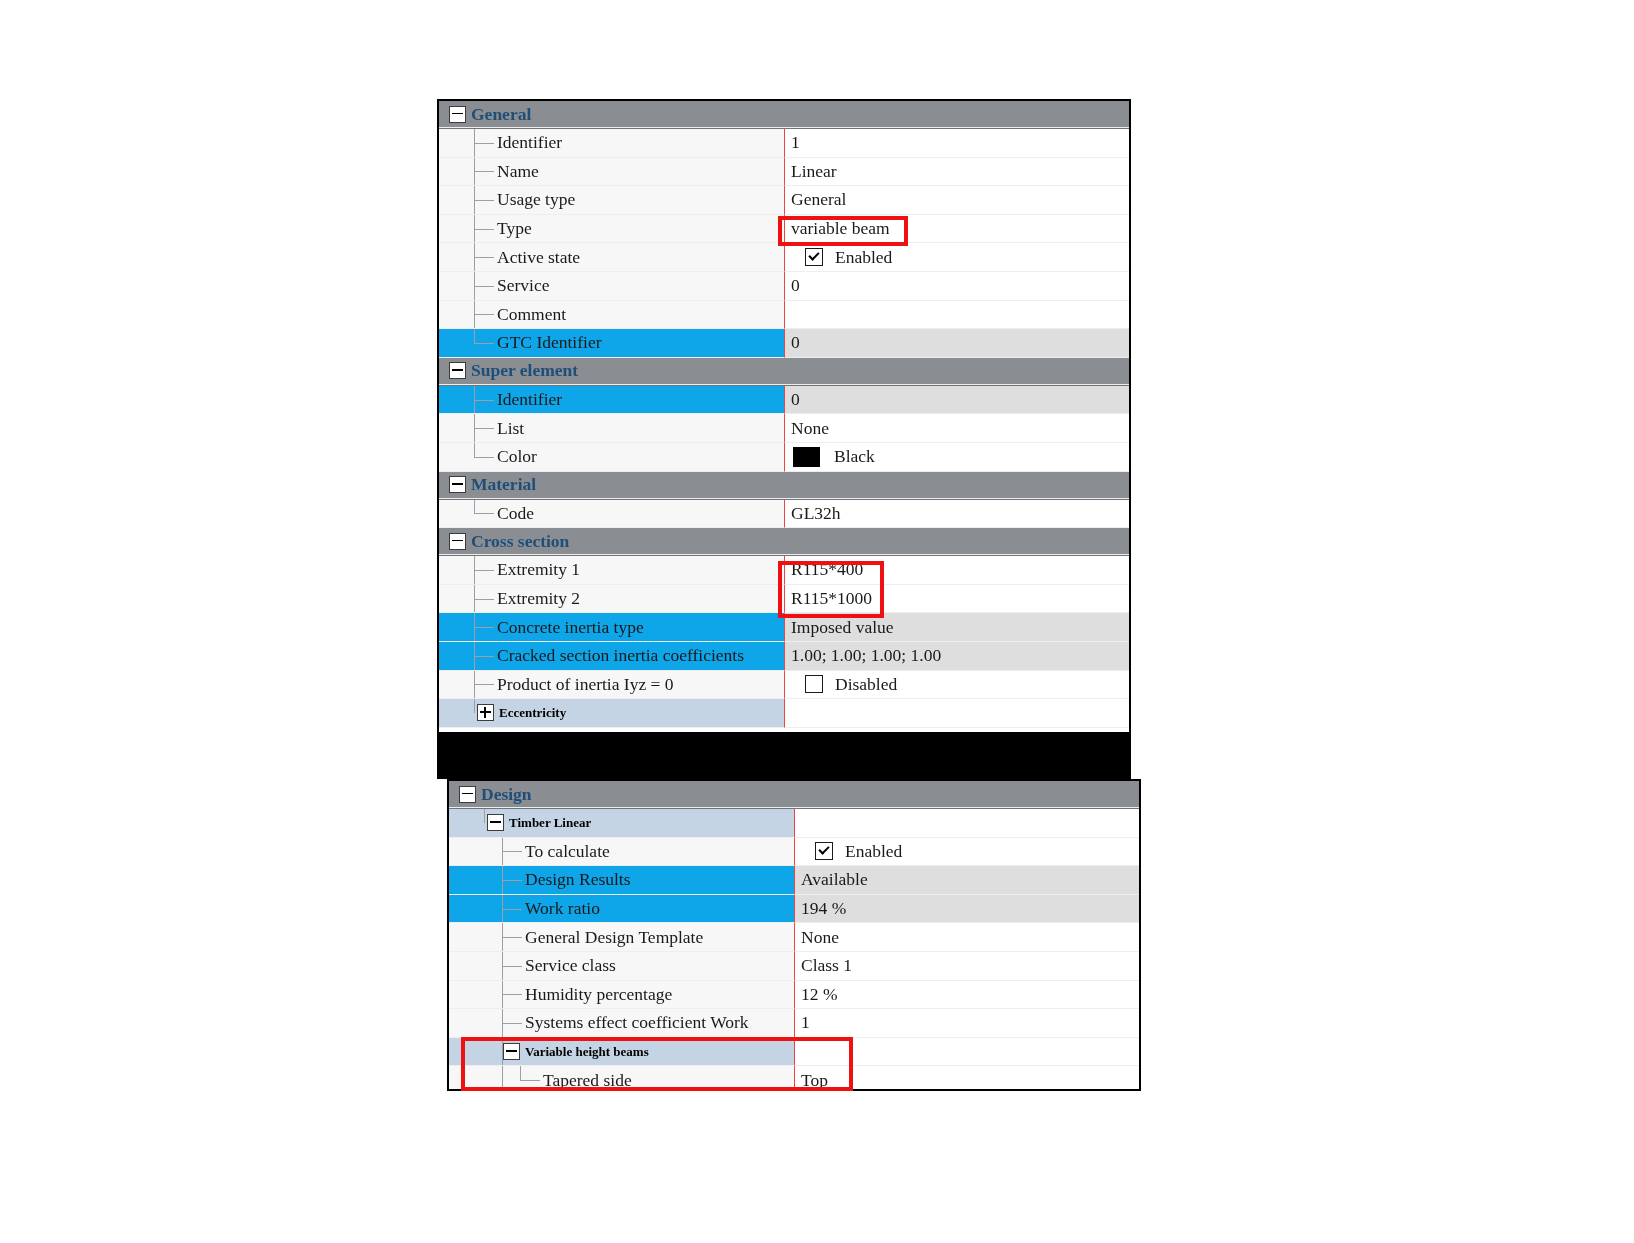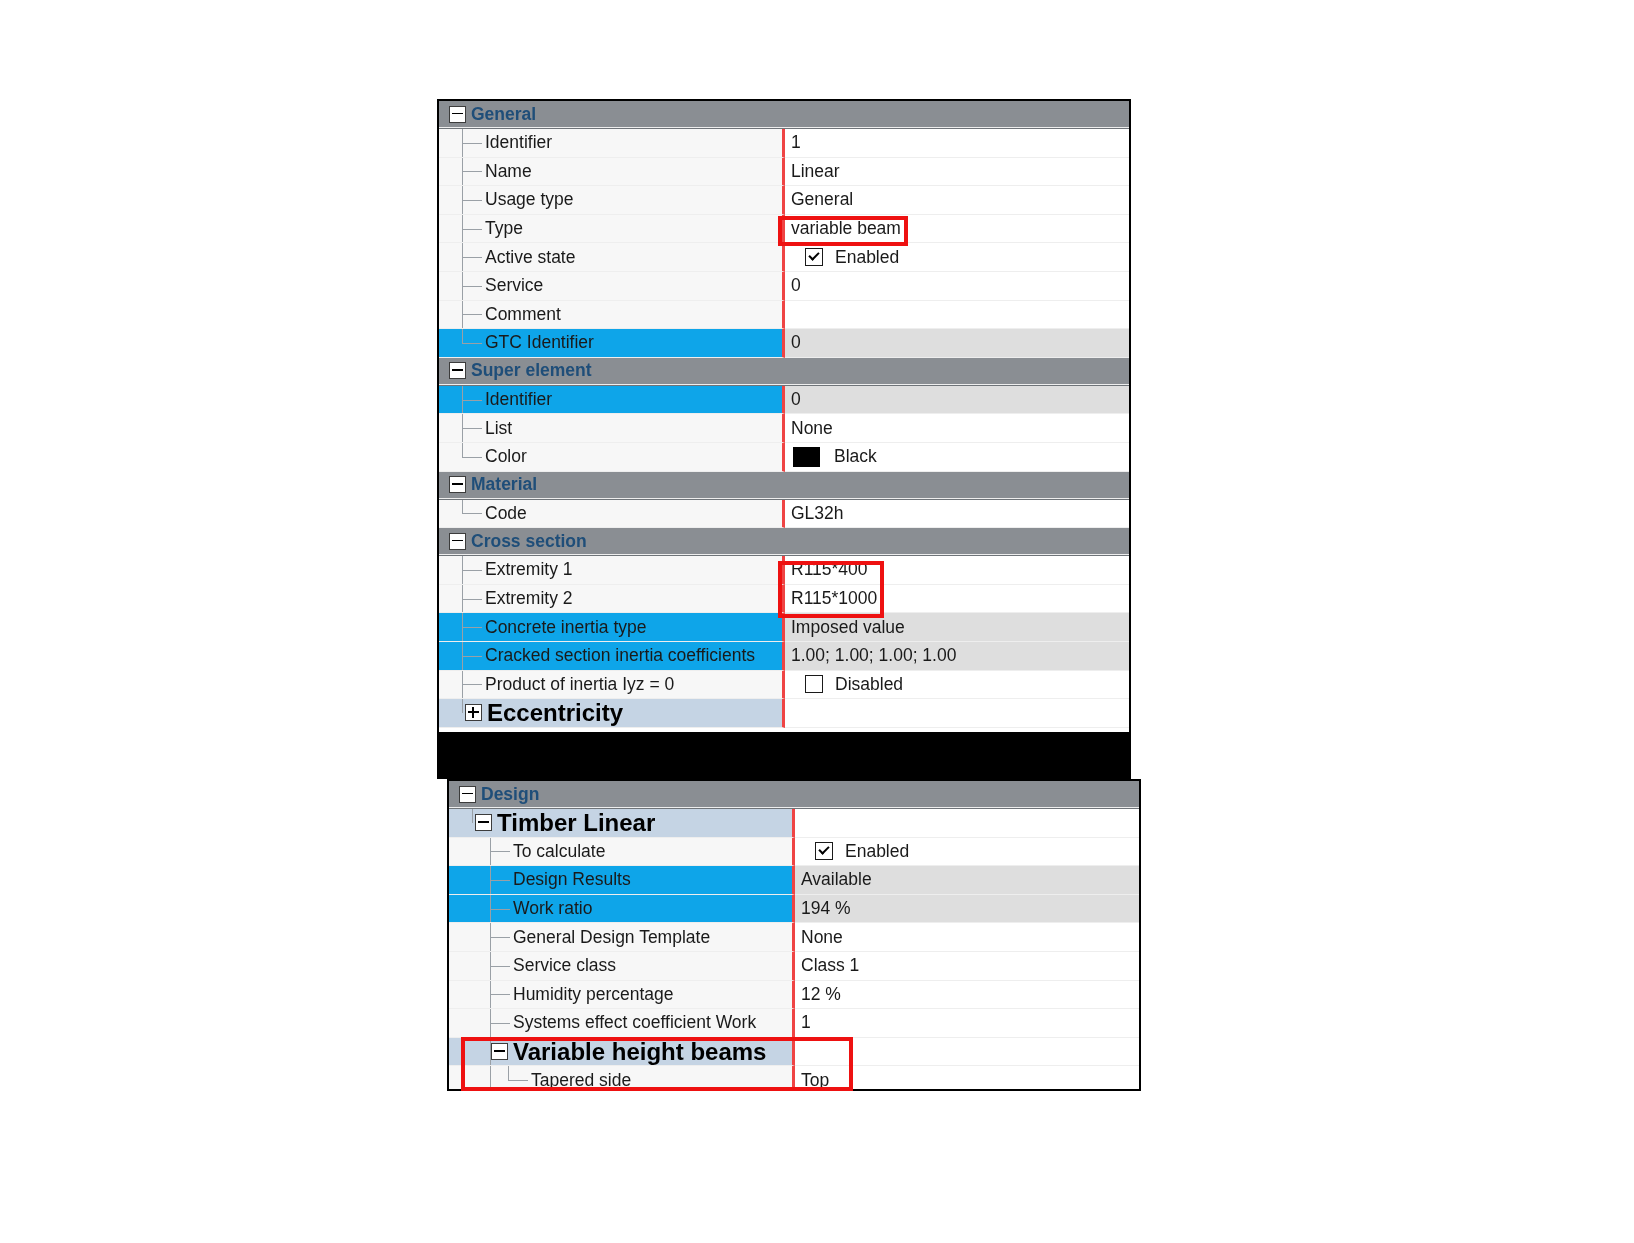--- a/index.html
+++ b/index.html
@@ -11,20 +11,21 @@
   }
   .screen{position:relative;width:1634px;height:1243px;}
 
   
   .panel{
     position:absolute;
     background:#ffffff;
     border:2px solid #000000;
     box-sizing:border-box;
     overflow:hidden;
+    font-family:Liberation Serif, serif;
   }
   #panel-top{left:437px;top:99px;width:694px;height:635px;}
   #panel-bottom{left:447px;top:779px;width:694px;height:312px;}
 
   .gap-black{
     position:absolute;left:437px;top:734px;width:694px;height:45px;
     background:#000000;
   }
 
   .row{
@@ -50,36 +51,36 @@
     border-right:none;
     width:100%;
   }
 
   
   .row.subgroup{background:#ffffff;}
   .row.subgroup .label{
     background:#c5d4e4;
     color:#000000;
     font-weight:bold;
-    font-size:24px;
+    font-size:13px;
   }
   .row.subgroup .value{background:#ffffff;}
 
   .label{
     width:346px;
     min-width:346px;
     box-sizing:border-box;
     display:flex;align-items:center;
     font-size:17.5px;
     color:#1a1a1a;
     background:#f7f7f7;
-    border-right:3px solid #ef4444;
+    border-right:1px solid #ef4444;
     border-bottom:1px solid #eeeeee;
     position:relative;
-    padding-left:2px;
+    padding-left:14px;
   }
   .value{
     flex:1;
     box-sizing:border-box;
     display:flex;align-items:center;
     font-size:17.5px;
     color:#1a1a1a;
     background:#ffffff;
     border-bottom:1px solid #eeeeee;
     padding-left:6px;

